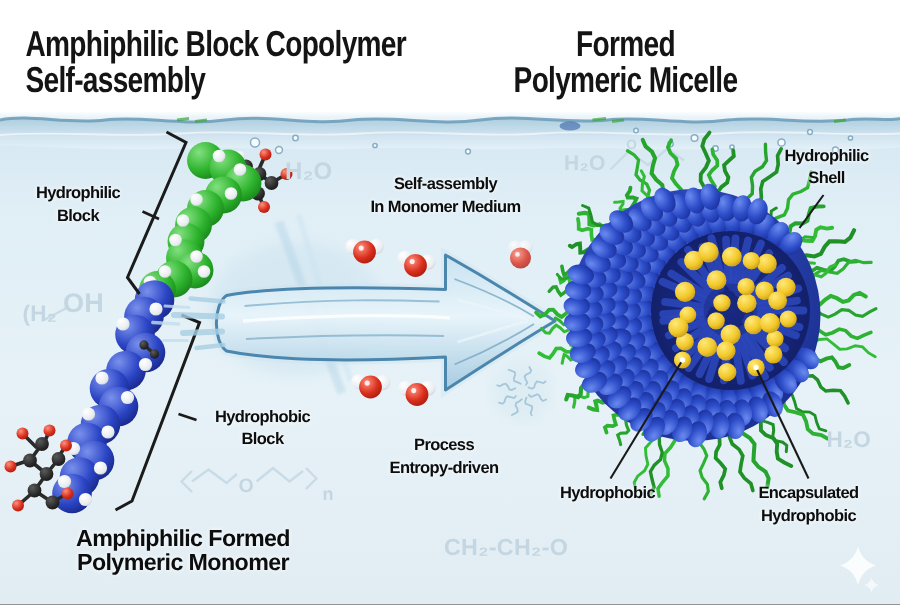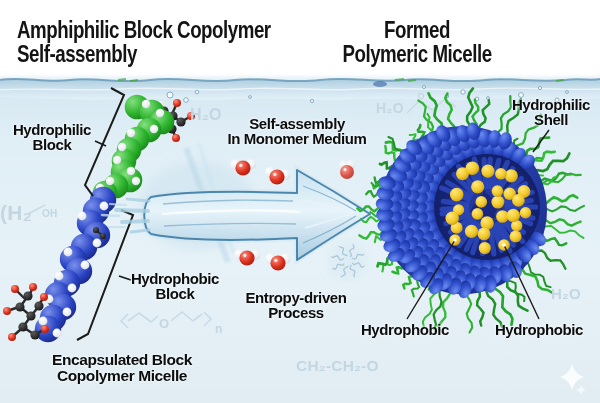--- a/index.html
+++ b/index.html
@@ -10,21 +10,21 @@
                #d8e9f3 96px,#e0eef6 140px,#e6f2f7 260px,#e2edf3 403px);
   }
   svg.scene{position:absolute;left:0;top:0;}
   .title{
     position:absolute;font-weight:bold;font-size:24px;line-height:24px;
     color:#141414;letter-spacing:-0.6px;transform:scaleX(.78);
   }
   .title-left{left:17px;top:18px;width:340px;transform-origin:0 0;text-align:left;}
   .title-right{left:312px;top:18px;width:210px;transform-origin:50% 0;text-align:center;}
   .lbl{
-    position:absolute;font-weight:bold;font-size:15px;line-height:15px;
+    position:absolute;font-weight:bold;font-size:11px;line-height:15px;
     color:#0d0d0d;text-align:center;letter-spacing:-0.4px;
     text-shadow:0 0 3px #f2f8fb,0 0 3px #f2f8fb;
   }
   .lbl span{display:block;}
   .lbl-monomer{font-size:15.5px;line-height:16px;}
   .wm{position:absolute;font-weight:bold;color:#c3d6e2;letter-spacing:0.2px;text-align:left;}
 </style>
 </head>
 <body>
 
@@ -601,38 +601,39 @@
 </div>
 <div class="lbl" style="left:124px;top:271px;width:102px;">
   <span>Hydrophobic</span>
   <span>Block</span>
 </div>
 <div class="lbl" style="left:216px;top:116px;width:162px;">
   <span>Self-assembly</span>
   <span>In Monomer Medium</span>
 </div>
 <div class="lbl" style="left:226px;top:290px;width:140px;">
+  <span>Process</span>
   <span>Entropy-driven</span>
-  <span>Process</span>
 </div>
 <div class="lbl" style="left:501px;top:97px;width:100px;">
   <span>Hydrophilic</span>
   <span>Shell</span>
 </div>
 <div class="lbl" style="left:354px;top:322px;width:102px;">
   <span>Hydrophobic</span>
 </div>
 <div class="lbl" style="left:478px;top:322px;width:122px;">
+  <span>Encapsulated</span>
   <span>Hydrophobic</span>
 </div>
 <div class="lbl lbl-monomer" style="left:26px;top:352px;width:192px;">
-  <span>Encapsulated Block</span>
-  <span>Copolymer Micelle</span>
+  <span>Amphiphilic Formed</span>
+  <span>Polymeric Monomer</span>
 </div>
 
 <div class="wm" style="left:190px;top:106px;font-size:16px;">H₂O</div>
 <div class="wm" style="left:376px;top:100px;font-size:14px;">H₂O</div>
 <div class="wm" style="left:551px;top:285px;font-size:15px;">H₂O</div>
 <div class="wm" style="left:296px;top:357px;font-size:15.5px;">CH₂-CH₂-O</div>
-<div class="wm" style="left:0;top:201px;font-size:21px;">(H₂</div>
-<div class="wm" style="left:42px;top:208px;font-size:10px;">OH</div>
+<div class="wm" style="left:15px;top:201px;font-size:15px;">(H₂</div>
+<div class="wm" style="left:42px;top:192px;font-size:18px;">OH</div>
 
 </div>
 
 </body></html>

